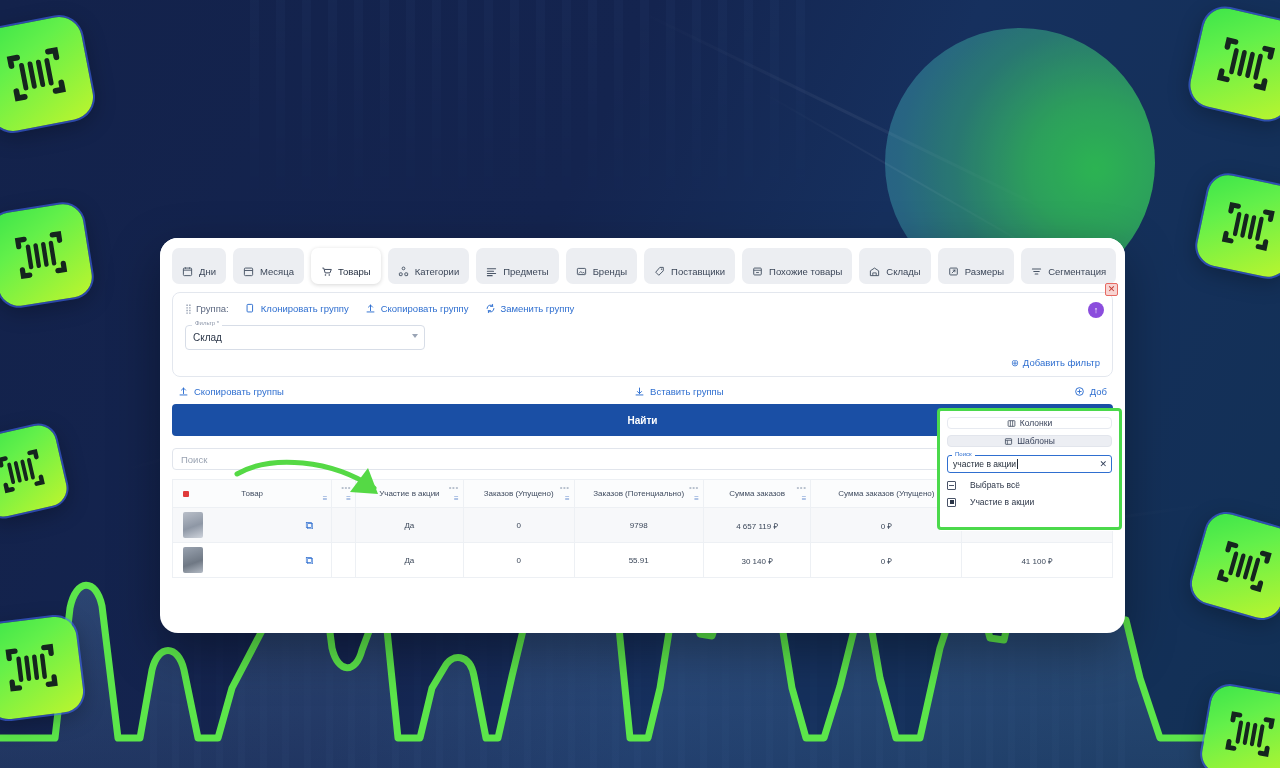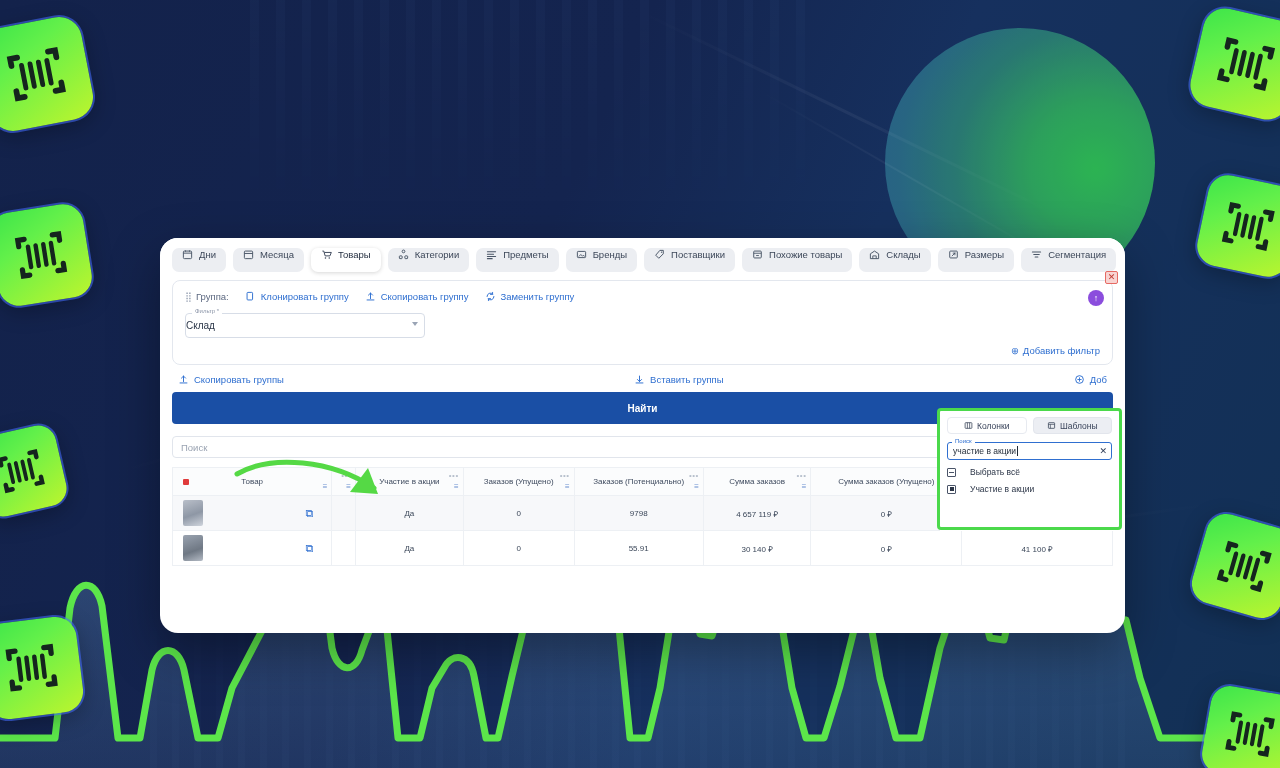--- a/index.html
+++ b/index.html
@@ -87,22 +87,22 @@
     overflow: hidden;
   }
 
   
   .tabbar {
     display: flex; align-items: center; gap: 7px;
     padding: 10px 12px 8px 12px;
     background: #fff;
   }
   .tab {
-    display: flex; align-items: flex-end; gap: 6px;
-    height: 23px; padding: 12px 10px;
+    display: flex; align-items: flex-start; gap: 6px;
+    height: 23px; padding: 18px 10px;
     border-radius: 7px;
     background: #eceef2;
     color: #3c4759;
     font-size: 9.5px;
     white-space: nowrap;
     cursor: pointer;
   }
   .tab.active { background: #fff; box-shadow: 0 1px 4px rgba(0,0,0,.16); color: #1f2a3c; }
   .tab .ti { width: 11px; height: 11px; flex: none; display: block; }
   .tab .ti svg { display: block; width: 11px; height: 11px; }
@@ -137,21 +137,21 @@
   }
 
   .fields { display: flex; gap: 10px; margin-top: 11px; }
   .field { position: relative; height: 25px; }
   .field .fin {
     width: 100%; height: 25px;
     border: 1px solid #d7dde7; border-radius: 4px;
     background: #fff;
     font-size: 10px; color: #2b3648;
     display: flex; align-items: center;
-    padding: 0 18px 0 0;
+    padding: 0 18px 0 7px;
   }
   .field .flab {
     position: absolute; left: 7px; top: -5px;
     background: #fff; padding: 0 3px;
     font-size: 6px; color: #8b95a8;
   }
   .field .carat {
     position: absolute; right: 7px; top: 9px;
     width: 0; height: 0; border-left: 3.5px solid transparent;
     border-right: 3.5px solid transparent; border-top: 4px solid #9aa4b5;
@@ -216,21 +216,21 @@
 
   
   .popup {
     position: absolute; left: 937px; top: 408px;
     width: 185px; height: 122px;
     border: 3px solid #4bd94b; border-radius: 4px;
     background: #fff;
     box-sizing: border-box;
     padding: 6px 7px;
   }
-  .popup-tabs { display: flex; gap: 6px; }
+  .popup-tabs { display: flex; gap: 6px; flex-direction: column; }
   .ptab {
     flex: 1; height: 17px; border-radius: 4px;
     display: flex; align-items: center; justify-content: center; gap: 4px;
     font-size: 8.5px; color: #39435a; cursor: pointer;
     background: #fff; border: 1px solid #e7eaf0;
   }
   .ptab.sel { background: #eceef3; border-color: #e2e5ec; }
   .ptab svg { width: 9px; height: 9px; display: block; }
   .psearch {
     position: relative; margin-top: 8px;

